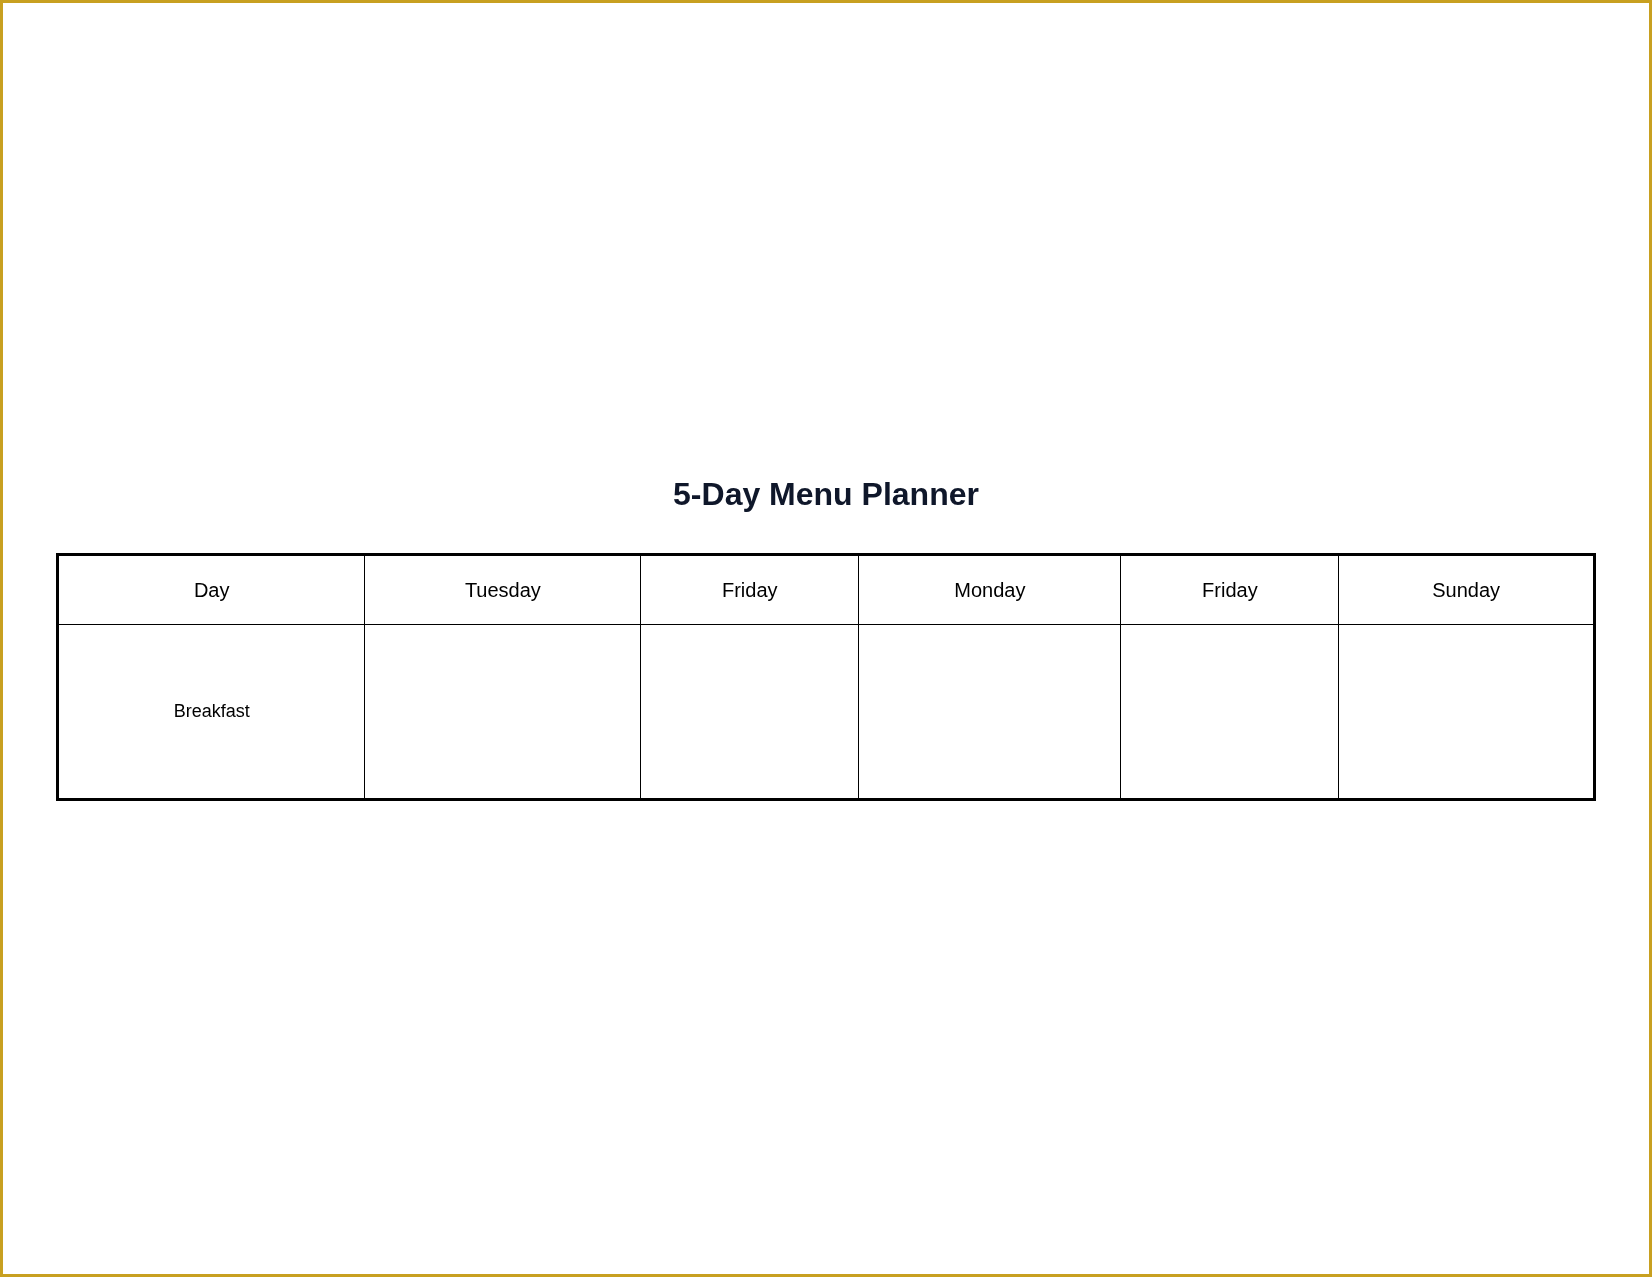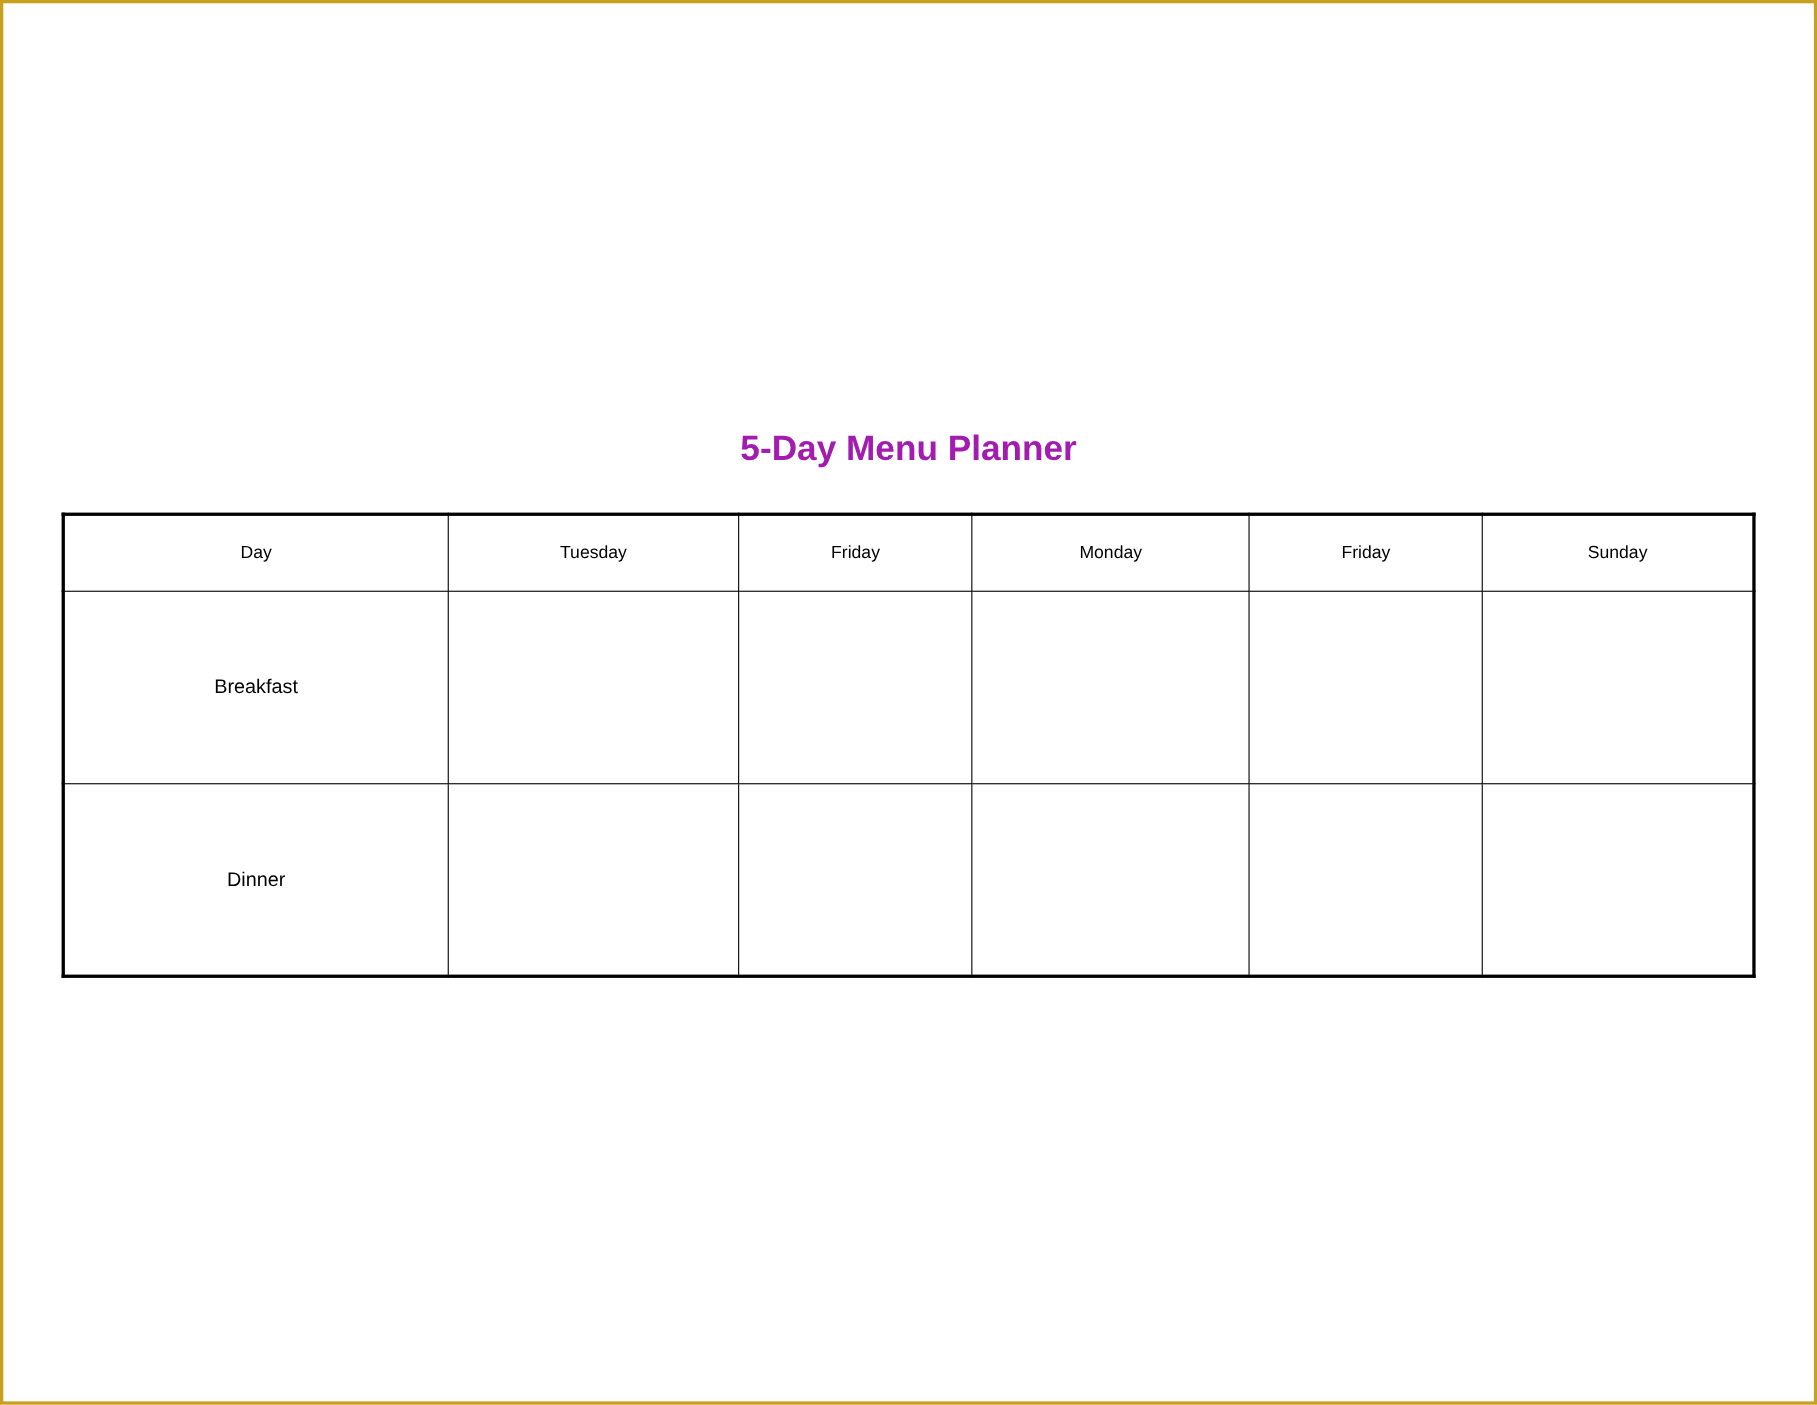--- a/index.html
+++ b/index.html
@@ -25,21 +25,21 @@
       flex-direction: column;
       align-items: center;
       padding: 30px 20px;
     }
 
     .page-title {
       font-size: 32px;
       font-weight: bold;
       font-family: Arial, sans-serif;
       margin-bottom: 40px;
-      color: #a21caf;
+      color: #0f172a;
     }
 
     .planner-table {
       width: 100%;
       border-collapse: collapse;
       border: 3px solid #000000;
     }
 
     .planner-table th,
     .planner-table td {
@@ -47,21 +47,21 @@
       text-align: center;
       vertical-align: middle;
       font-size: 18px;
       color: #000000;
       font-family: Arial, sans-serif;
     }
 
     .header-row th {
       padding: 18px 10px;
       font-weight: normal;
-      font-size: 16px;
+      font-size: 20px;
       height: 70px;
       margin-top: 21px;
     }
 
     .meal-row td {
       height: 175px;
       padding: 15px;
     }
 
     .meal-label {
@@ -94,25 +94,15 @@
       <tr class="meal-row">
         <td>
           <span class="meal-label">Breakfast</span>
         </td>
         <td class="empty-cell"></td>
         <td class="empty-cell"></td>
         <td class="empty-cell"></td>
         <td class="empty-cell"></td>
         <td class="empty-cell"></td>
       </tr>
-      <tr class="meal-row">
-        <td>
-          <span class="meal-label">Dinner</span>
-        </td>
-        <td class="empty-cell"></td>
-        <td class="empty-cell"></td>
-        <td class="empty-cell"></td>
-        <td class="empty-cell"></td>
-        <td class="empty-cell"></td>
-      </tr>
     </tbody>
   </table>
 </div>
 
 </body></html>

